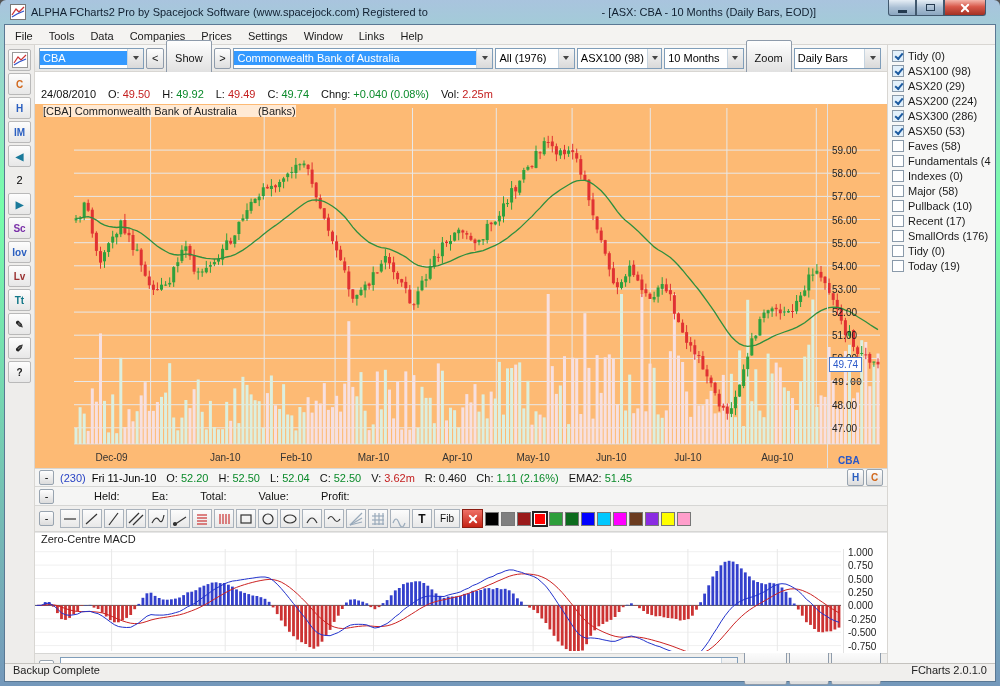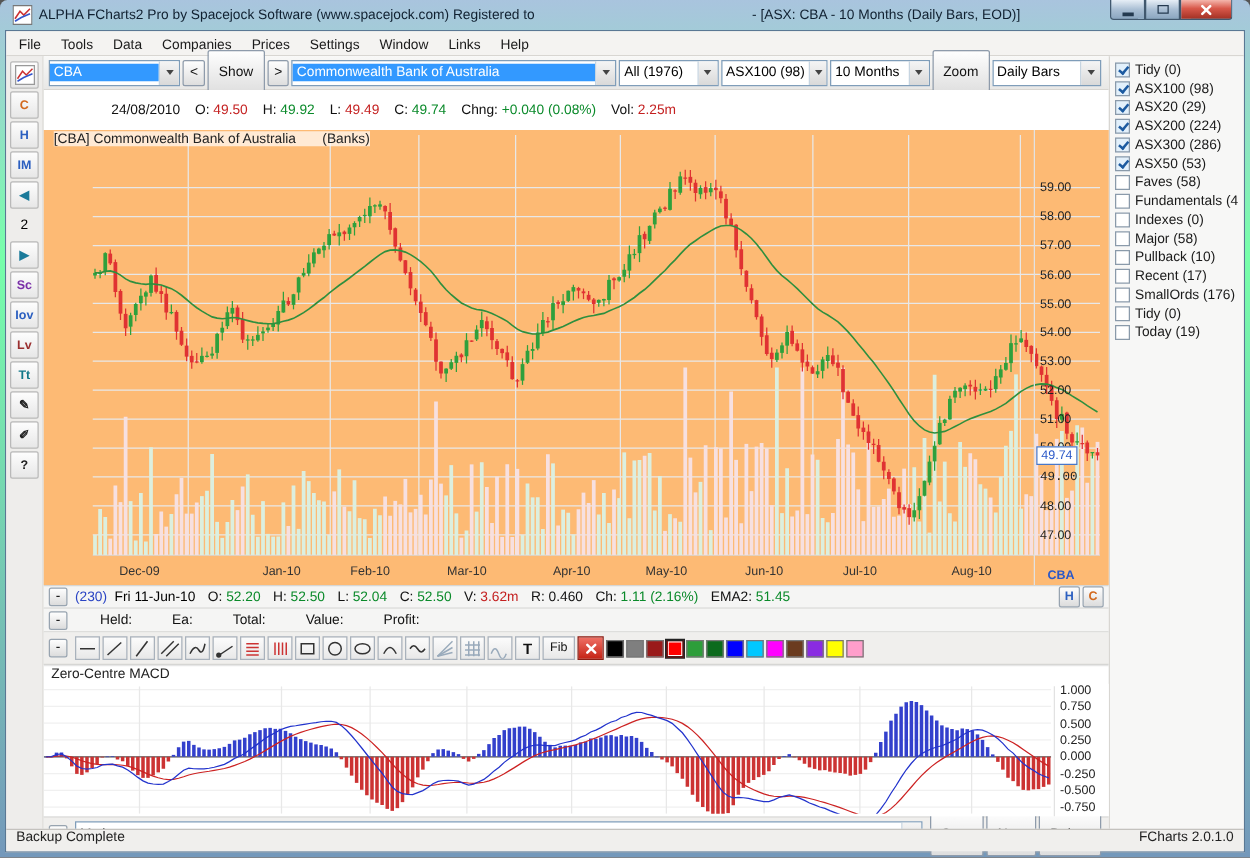--- a/index.html
+++ b/index.html
@@ -28,41 +28,41 @@
   .side-btn.plain{border:none;background:transparent;font-weight:normal;font-size:11px;}
   .center{width:852px;display:flex;flex-direction:column;background:#fff;flex:none;}
   .toolbar{height:27px;background:linear-gradient(#f8f8f7,#e9e8e6);border-bottom:1px solid #d8d6d2;display:flex;align-items:center;padding:0 4px;flex:none;}
   .combo{display:flex;align-items:center;height:21px;background:#fff;border:1px solid #7f9db9;margin-right:2px;font-size:11px;overflow:hidden;}
   .combo .val{padding:1px 3px;white-space:nowrap;flex:1;}
   .combo .val.sel{background:#3399ff;color:#fff;}
   .combo .arrow-box{width:16px;align-self:stretch;background:linear-gradient(#f5f5f5,#d9d9d9);border-left:1px solid #c6d4e0;display:flex;align-items:center;justify-content:center;flex:none;}
   .arrow{width:0;height:0;border-left:3.5px solid transparent;border-right:3.5px solid transparent;border-top:4px solid #444;}
   .btn{height:21px;padding:17px 8px;background:linear-gradient(#fefefe,#dedede);border:1px solid #8e9bab;font-size:11px;display:inline-flex;align-items:center;justify-content:center;border-radius:2px;margin-right:2px;color:#111;cursor:default;white-space:nowrap;}
   .btn.nav{width:18px;padding:0;}
-  .quote-line{height:17px;display:flex;align-items:center;font-size:11px;padding:16px 6px;background:#fff;flex:none;white-space:nowrap;margin-left:48px;}
+  .quote-line{height:17px;display:flex;align-items:flex-start;font-size:11px;padding:16px 6px;background:#fff;flex:none;white-space:nowrap;}
   .q-date{color:#111;}
   .q-label{color:#111;margin-left:12px;}
   .q-value{margin-left:3px;}
   .c-red{color:#c42020;}.c-green{color:#0a8a2a;}.c-black{color:#111;}.c-blue{color:#2a44c4;}
   .chart-region{height:364px;position:relative;background:#fdba74;flex:none;padding-left:39px;}
   .chart-header{position:absolute;left:8px;top:1px;font-size:11px;color:#222;z-index:3;background:rgba(255,255,255,0.7);}
   .chart-header .sector{margin-left:18px;}
   #main-svg{display:block;}
   .x-labels{position:absolute;left:0;bottom:0;width:806px;height:18px;}
   .xtick{position:absolute;top:2px;transform:translateX(-50%);font-size:10px;color:#333;white-space:nowrap;}
   .y-axis{position:absolute;right:16px;top:0;bottom:0;width:44px;border-left:1px solid #e2e2e2;}
   .ytick{position:absolute;left:4px;font-size:10px;color:#222;white-space:nowrap;}
   .price-tag{position:absolute;left:1px;border:1px solid #4a78c8;color:#2a58c8;background:#fff;font-size:10px;padding:0 3px;line-height:13px;}
   .axis-sym{position:absolute;left:10px;bottom:2px;font-size:10px;color:#2a58c8;font-weight:bold;}
   .row-strip{height:19px;display:flex;align-items:center;background:#f5f5f4;border-top:1px solid #d6d6d4;border-bottom:1px solid #d6d6d4;padding:0 4px;font-size:11px;flex:none;white-space:nowrap;}
   .mini-btn{width:15px;height:15px;border:1px solid #98a4b0;background:linear-gradient(#fefefe,#dcdcdc);display:inline-flex;align-items:center;justify-content:center;font-size:11px;line-height:1;border-radius:2px;margin-right:6px;flex:none;cursor:default;}
   .status-items span.s-label{color:#111;margin-left:10px;}
   .status-items span.s-value{margin-left:3px;}
   .sq-btn{width:17px;height:17px;border:1px solid #98a4b0;background:linear-gradient(#fefefe,#dcdcdc);display:inline-flex;align-items:center;justify-content:center;font-size:10px;font-weight:bold;border-radius:2px;margin-left:2px;cursor:default;}
-  .held-items{margin-left:20px;}
+  .held-items{margin-left:34px;}
   .held-items span{margin-right:32px;color:#111;}
   .draw-bar{height:26px;display:flex;align-items:center;background:#f0efed;border-bottom:1px solid #d6d6d4;padding:0 4px;flex:none;}
   .tool{width:20px;height:19px;border:1px solid #a9b2bc;background:linear-gradient(#fcfcfc,#e8e8e8);display:inline-flex;align-items:center;justify-content:center;margin-right:2px;flex:none;cursor:default;}
   .tool.text{font-weight:bold;font-size:12px;color:#111;}
   .tool.fib{width:26px;font-size:10px;color:#111;}
   .tool.delete{background:linear-gradient(#ef7065,#c52315);border-color:#8c1d12;position:relative;width:21px;}
   .swatch{width:14px;height:14px;border:1px solid #777;margin-right:2px;flex:none;cursor:default;}
   .swatch.selected{border:1px solid #222;box-shadow:inset 0 0 0 1px #fff,0 0 0 1px #222;}
   .macd-title{height:15px;font-size:11px;color:#222;padding-left:6px;background:#fff;flex:none;border-top:1px solid #e6e6e6;}
   .macd-region{height:106px;position:relative;background:#fff;flex:none;}

